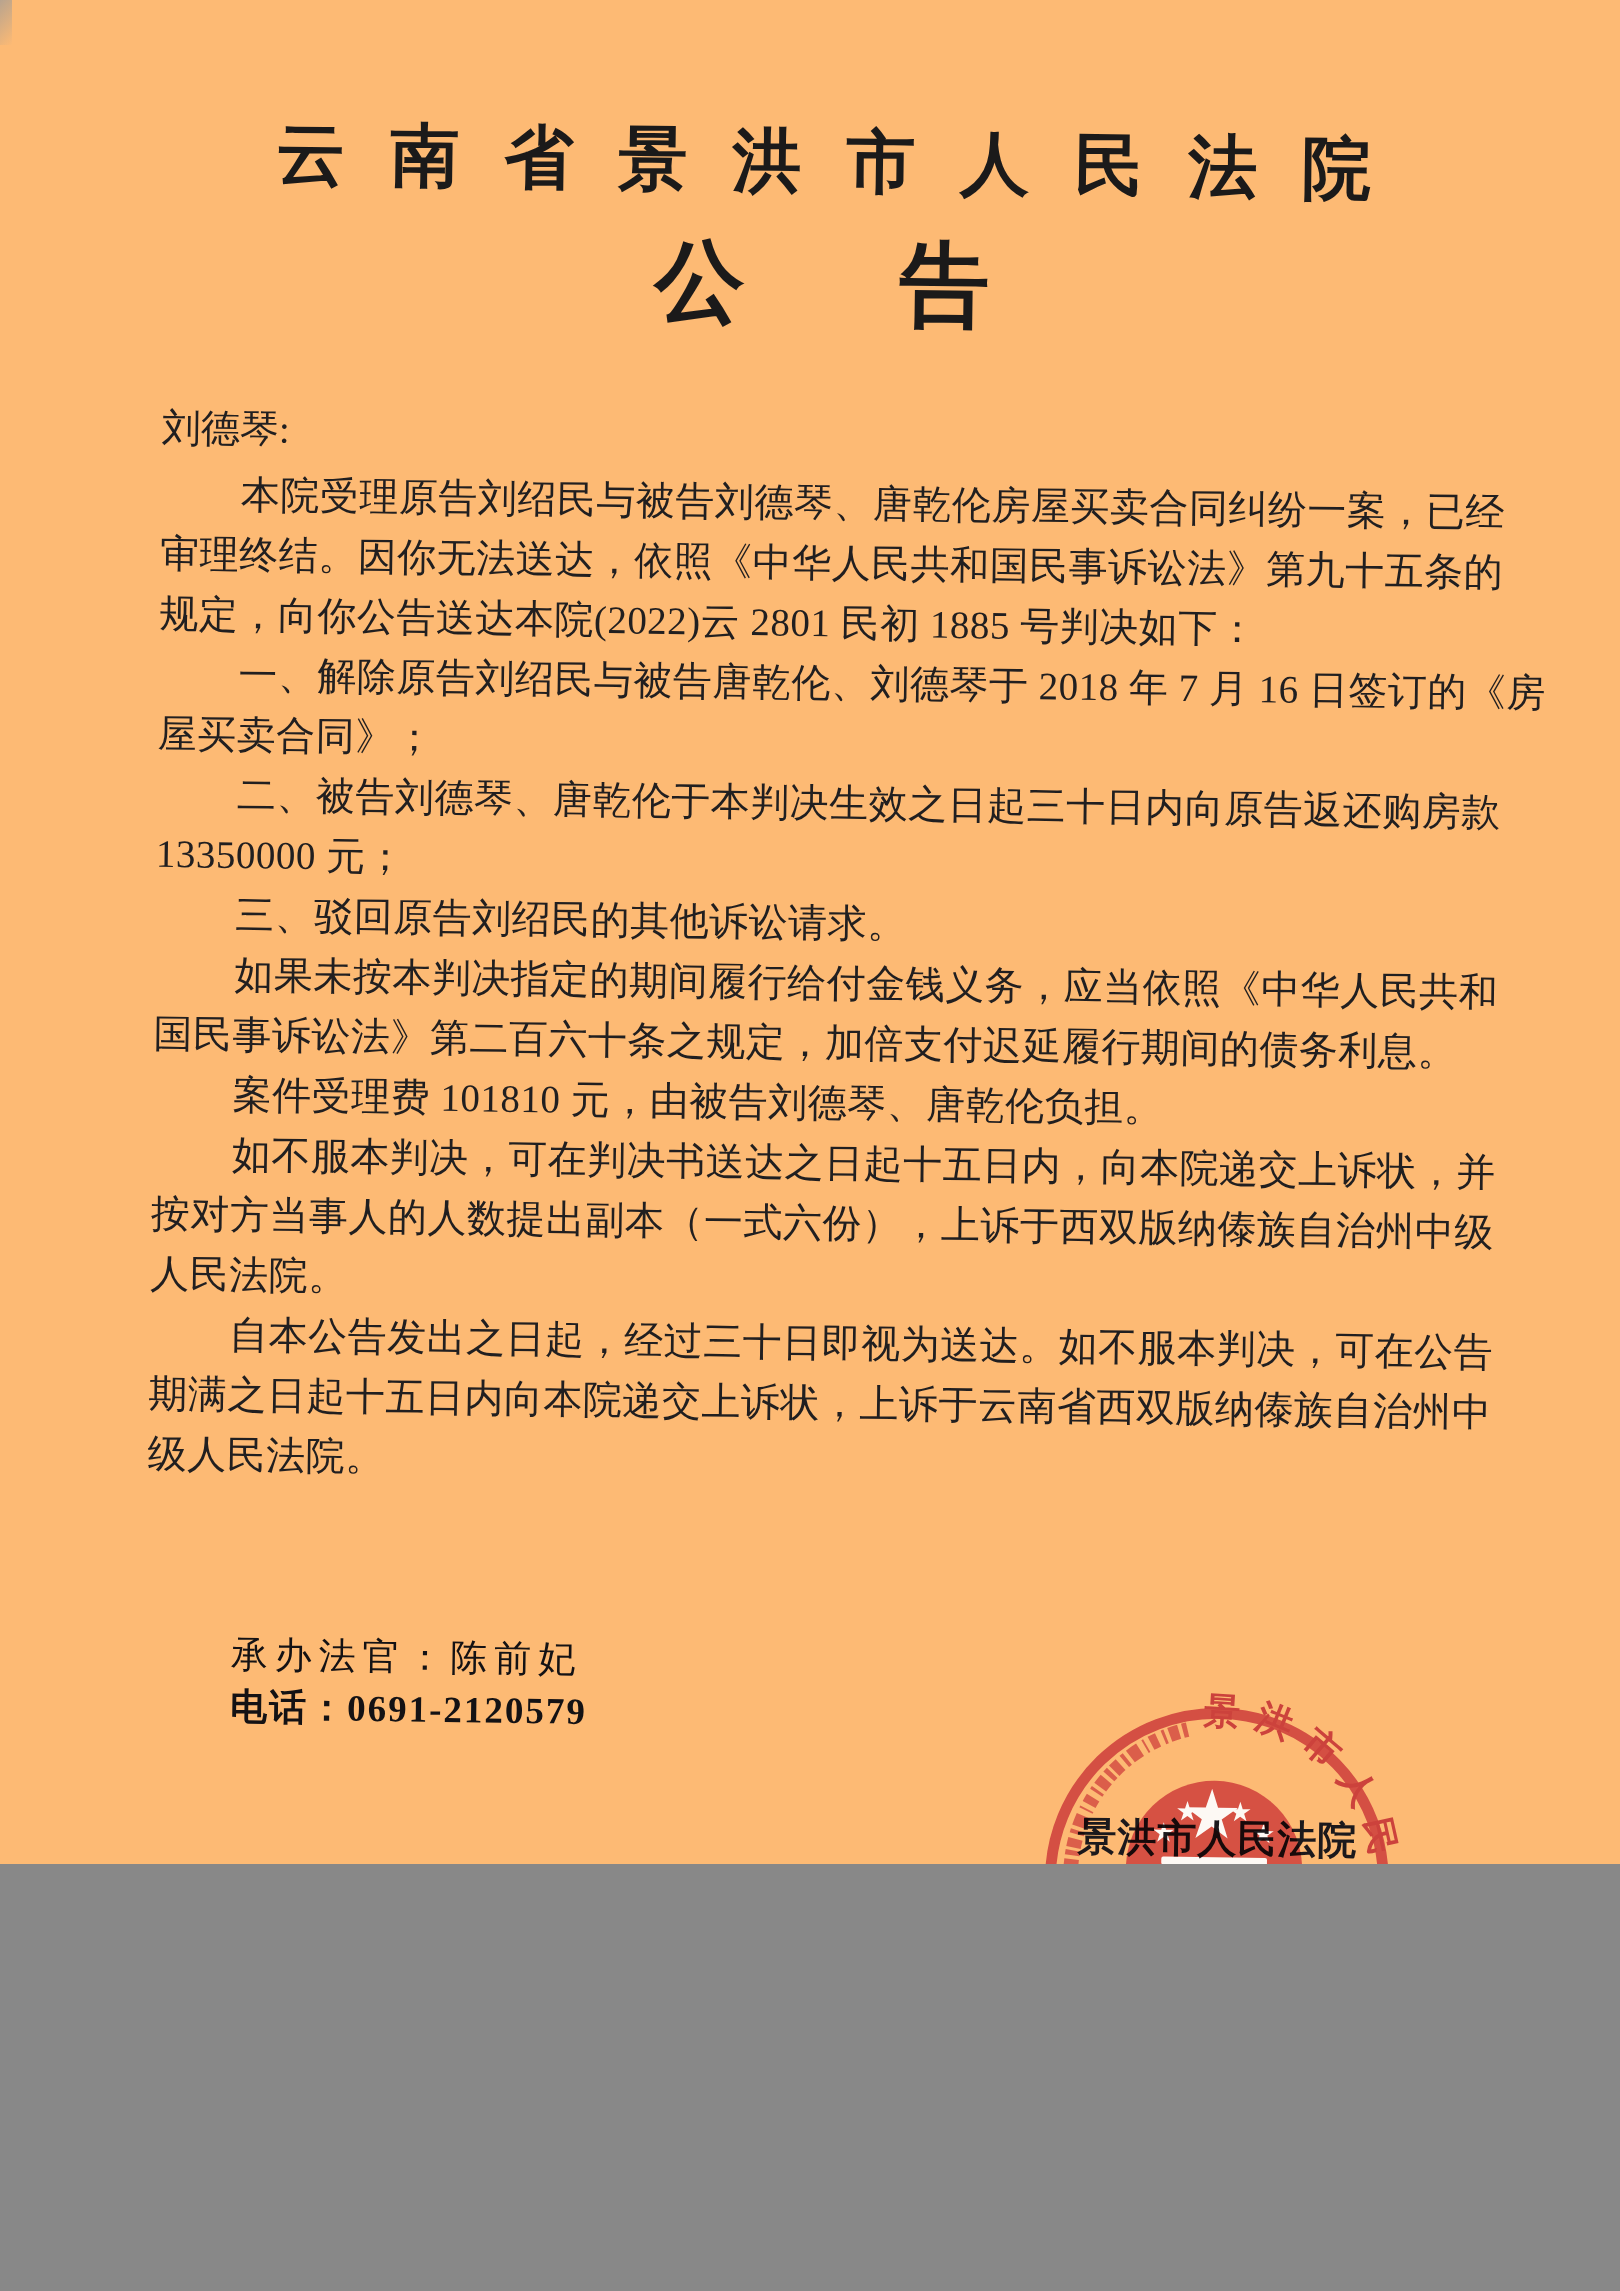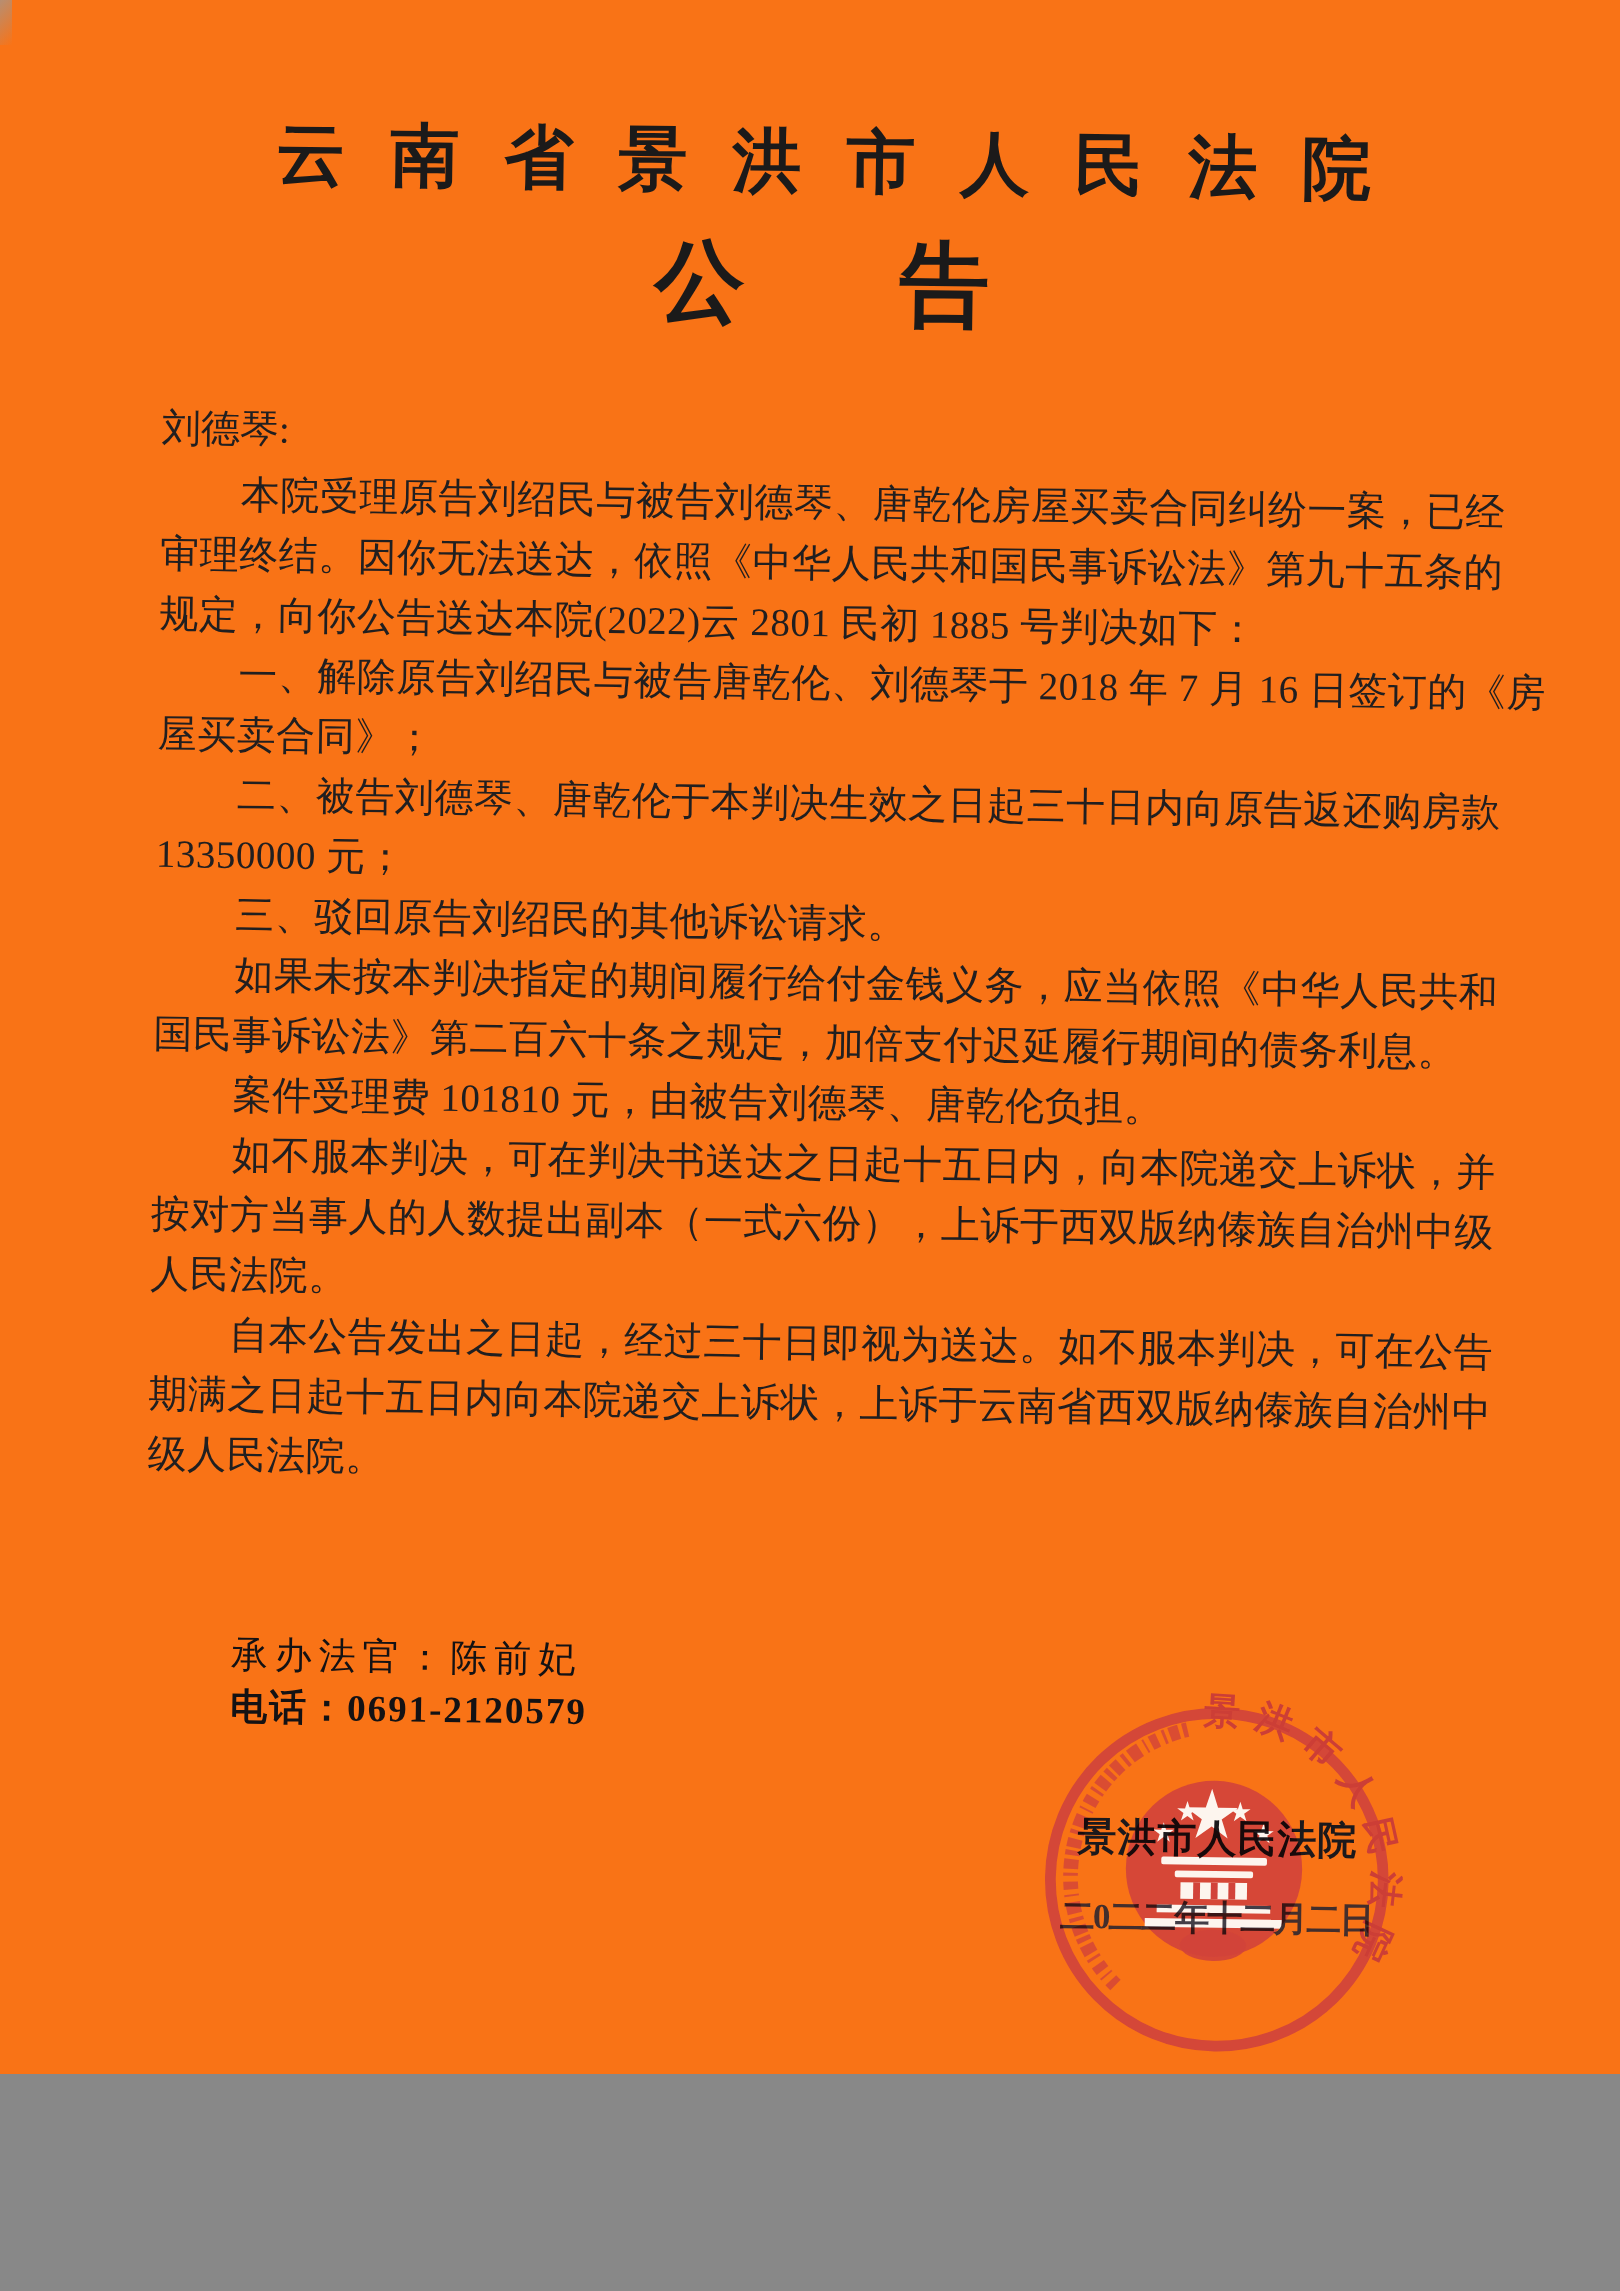--- a/index.html
+++ b/index.html
@@ -1,19 +1,19 @@
 <!DOCTYPE html>
 <html><head>
 <meta charset="utf-8">
 <style>
   html,body{margin:0;padding:0;background:#888;}
   .page{
     position:relative;
-    width:1620px;height:2074px;
-    background:#f97316;
+    width:1620px;height:1864px;
+    background:#fdba74;
     overflow:hidden;
     font-family:"Liberation Serif","DejaVu Serif",serif;
     color:#211f20;
   }
   .scan-smudge{
     position:absolute;left:0;top:0;width:11.8px;height:45px;
     background:linear-gradient(135deg,#9a9a9a,transparent);
     opacity:.7;
   }
   .rotator{

